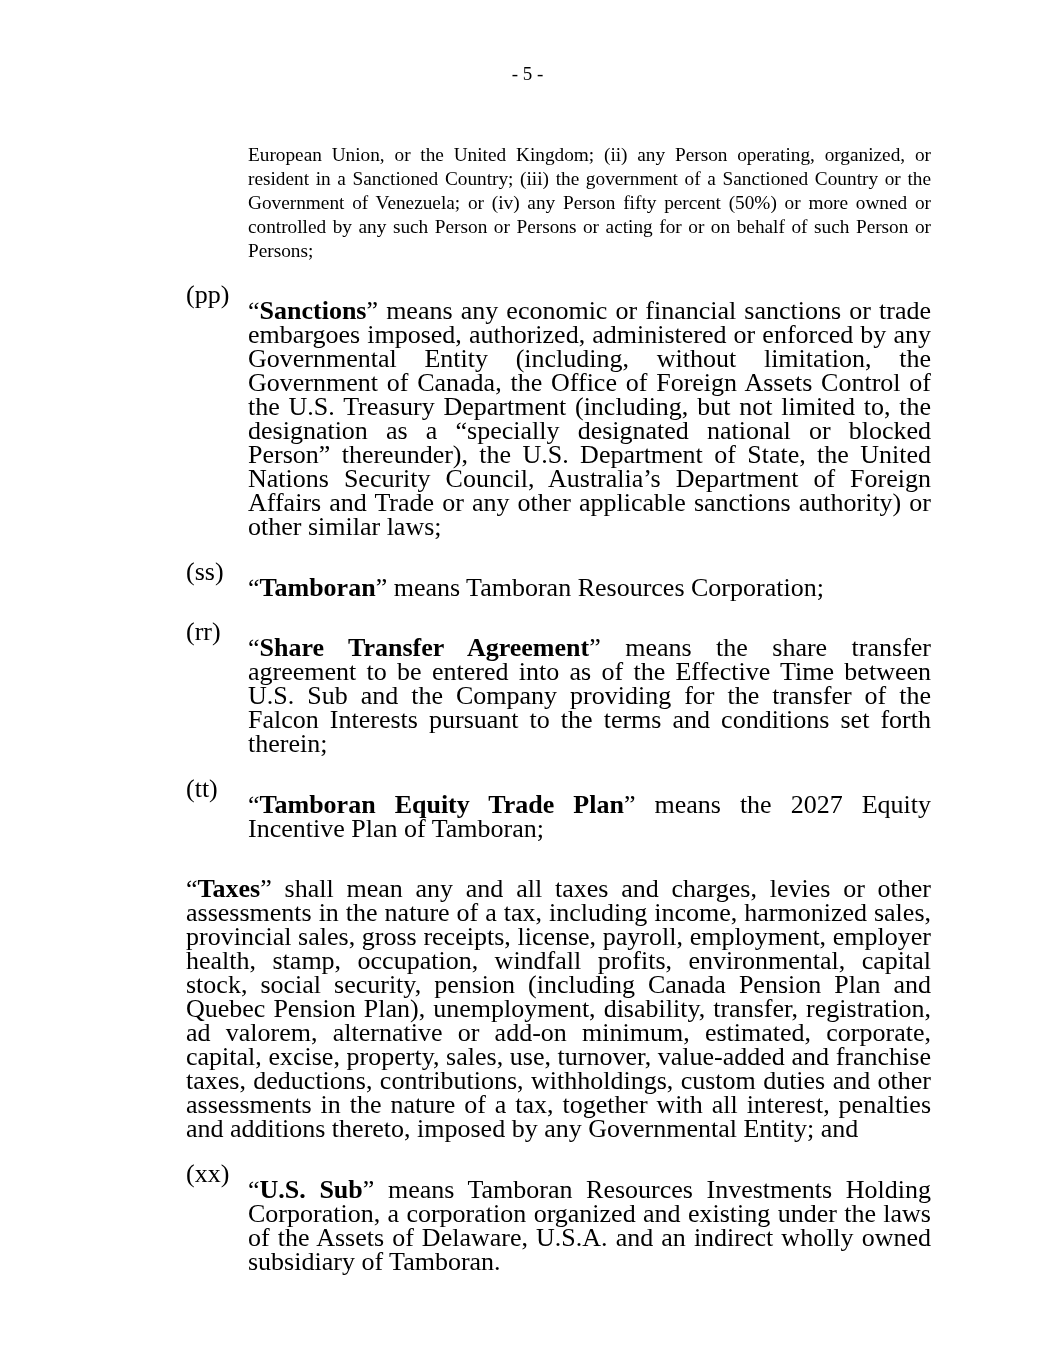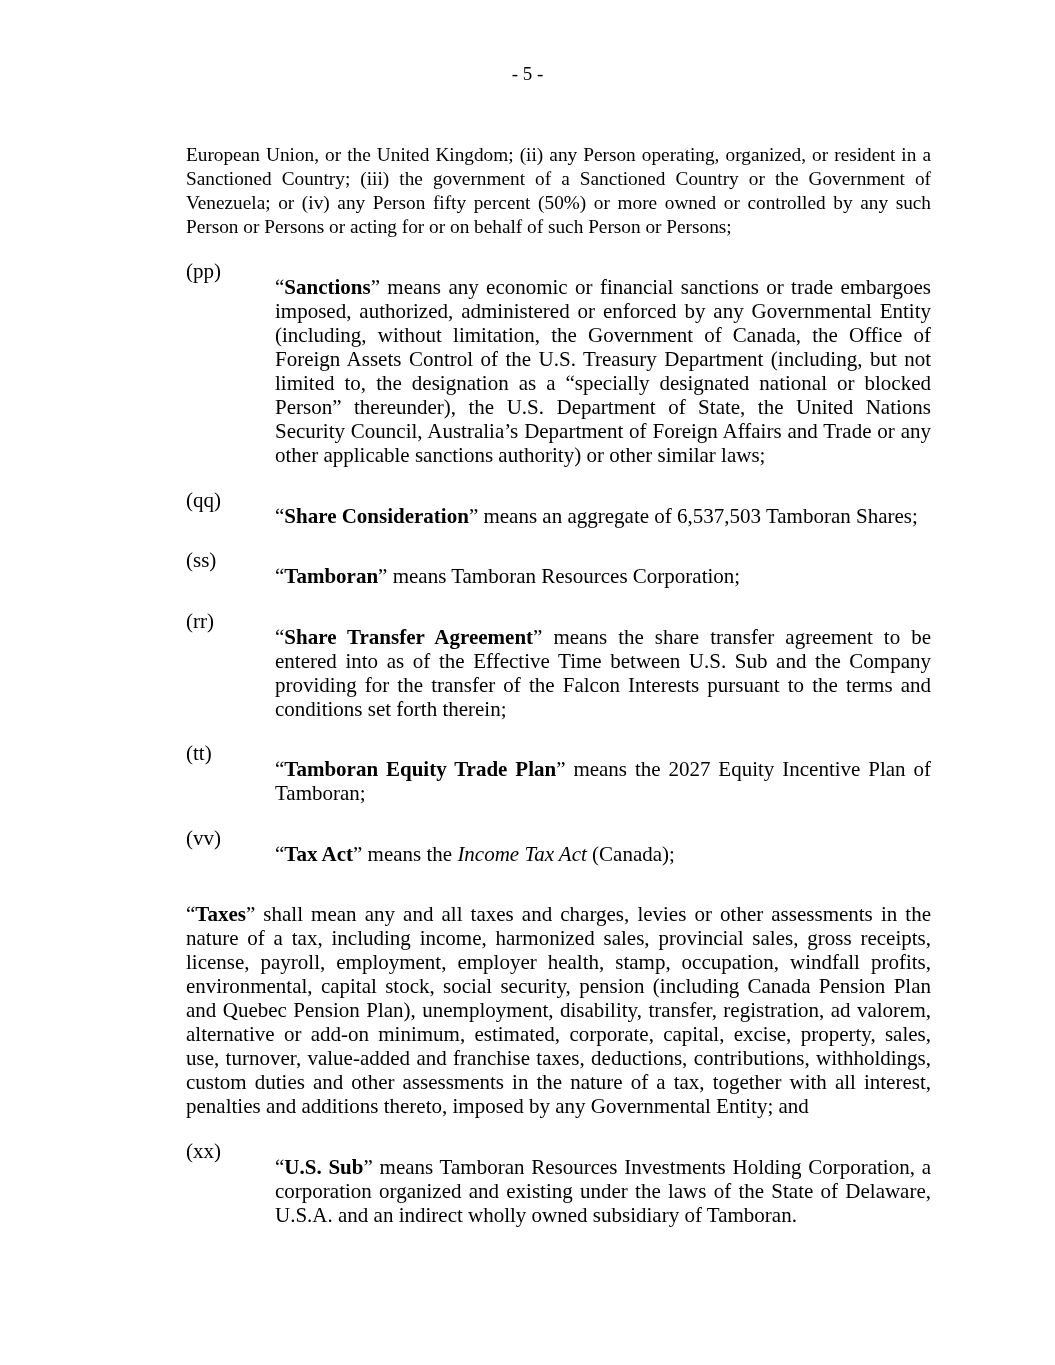--- a/index.html
+++ b/index.html
@@ -1,69 +1,61 @@
 <!DOCTYPE html>
 <html><head>
 <meta charset="utf-8">
 <style>
   html, body { margin: 0; padding: 0; background: #ffffff; }
   body { width: 1055px; height: 1365px; position: relative; overflow: hidden;
          font-family: "Liberation Serif", "DejaVu Serif", serif; color: #000; }
   .page-num { position: absolute; top: 62px; left: 0; width: 1055px; text-align: center;
               font-size: 19px; line-height: 24px; }
   .content { position: absolute; top: 124px; left: 186px; width: 745px; }
-  .cont { font-size: 19.3px; line-height: 24px; text-align: justify; margin-bottom: 20px; }
-  .item { display: flex; font-size: 21px; line-height: 24px; margin-bottom: 20.5px; gap: 27px; }
+  .cont { margin-left: 62px; font-size: 19.3px; line-height: 24px; text-align: justify; margin-bottom: 20px; }
+  .item { display: flex; font-size: 26px; line-height: 24px; margin-bottom: 20.5px; }
   .label { width: 62px; flex: 0 0 62px; }
   .body { flex: 1; text-align: justify; margin-top: 16px; }
   b { font-weight: bold; }
   i { font-style: italic; }
 </style>
 </head>
 <body>
 
 <div class="page-num">- 5 -</div>
 
 <div class="content">
 
   <p class="cont">European Union, or the United Kingdom; (ii) any Person operating, organized, or resident in a Sanctioned Country; (iii) the government of a Sanctioned Country or the Government of Venezuela; or (iv) any Person fifty percent (50%) or more owned or controlled by any such Person or Persons or acting for or on behalf of such Person or Persons;</p>
 
   <div class="item">
     <span class="label">(pp)</span>
     <span class="body"><span>“</span><b>Sanctions</b><span>”</span><span> means any economic or financial sanctions or trade embargoes imposed, authorized, administered or enforced by any Governmental Entity (including, without limitation, the Government of Canada, the Office of Foreign Assets Control of the U.S. Treasury Department (including, but not limited to, the designation as a “specially designated national or blocked Person” thereunder), the U.S. Department of State, the United Nations Security Council, Australia’s Department of Foreign Affairs and Trade or any other applicable sanctions authority) or other similar laws;</span></span>
   </div>
 
-  <div class="item">
-    <span class="label">(qq)</span>
-    <span class="body"><span>“</span><b>Share Consideration</b><span>”</span><span> means an aggregate of 6,537,503 Tamboran Shares;</span></span>
-  </div>
 
   <div class="item">
     <span class="label">(ss)</span>
     <span class="body"><span>“</span><b>Tamboran</b><span>”</span><span> means Tamboran Resources Corporation;</span></span>
   </div>
 
   <div class="item">
     <span class="label">(rr)</span>
     <span class="body"><span>“</span><b>Share Transfer Agreement</b><span>”</span><span> means the share transfer agreement to be entered into as of the Effective Time between U.S. Sub and the Company providing for the transfer of the Falcon Interests pursuant to the terms and conditions set forth therein;</span></span>
   </div>
 
   <div class="item">
     <span class="label">(tt)</span>
     <span class="body"><span>“</span><b>Tamboran Equity Trade Plan</b><span>”</span><span> means the 2027 Equity Incentive Plan of Tamboran;</span></span>
   </div>
 
 
-  <div class="item">
-    <span class="label">(vv)</span>
-    <span class="body"><span>“</span><b>Tax Act</b><span>”</span><span> means the </span><i>Income Tax Act</i><span> (Canada);</span></span>
-  </div>
 
   <div class="item">
     <span class="body"><span>“</span><b>Taxes</b><span>”</span><span> shall mean any and all taxes and charges, levies or other assessments in the nature of a tax, including income, harmonized sales, provincial sales, gross receipts, license, payroll, employment, employer health, stamp, occupation, windfall profits, environmental, capital stock, social security, pension (including Canada Pension Plan and Quebec Pension Plan), unemployment, disability, transfer, registration, ad valorem, alternative or add-on minimum, estimated, corporate, capital, excise, property, sales, use, turnover, value-added and franchise taxes, deductions, contributions, withholdings, custom duties and other assessments in the nature of a tax, together with all interest, penalties and additions thereto, imposed by any Governmental Entity; and</span></span>
   </div>
 
   <div class="item">
     <span class="label">(xx)</span>
-    <span class="body"><span>“</span><b>U.S. Sub</b><span>”</span><span> means Tamboran Resources Investments Holding Corporation, a corporation organized and existing under the laws of the State of Delaware, U.S.A. and an indirect wholly owned subsidiary of Tamboran.</span></span>
+    <span class="body"><span>“</span><b>U.S. Sub</b><span>”</span><span> means Tamboran Resources Investments Holding Corporation, a corporation organized and existing under the laws of the Assets of Delaware, U.S.A. and an indirect wholly owned subsidiary of Tamboran.</span></span>
   </div>
 
 </div>
 
 </body></html>

